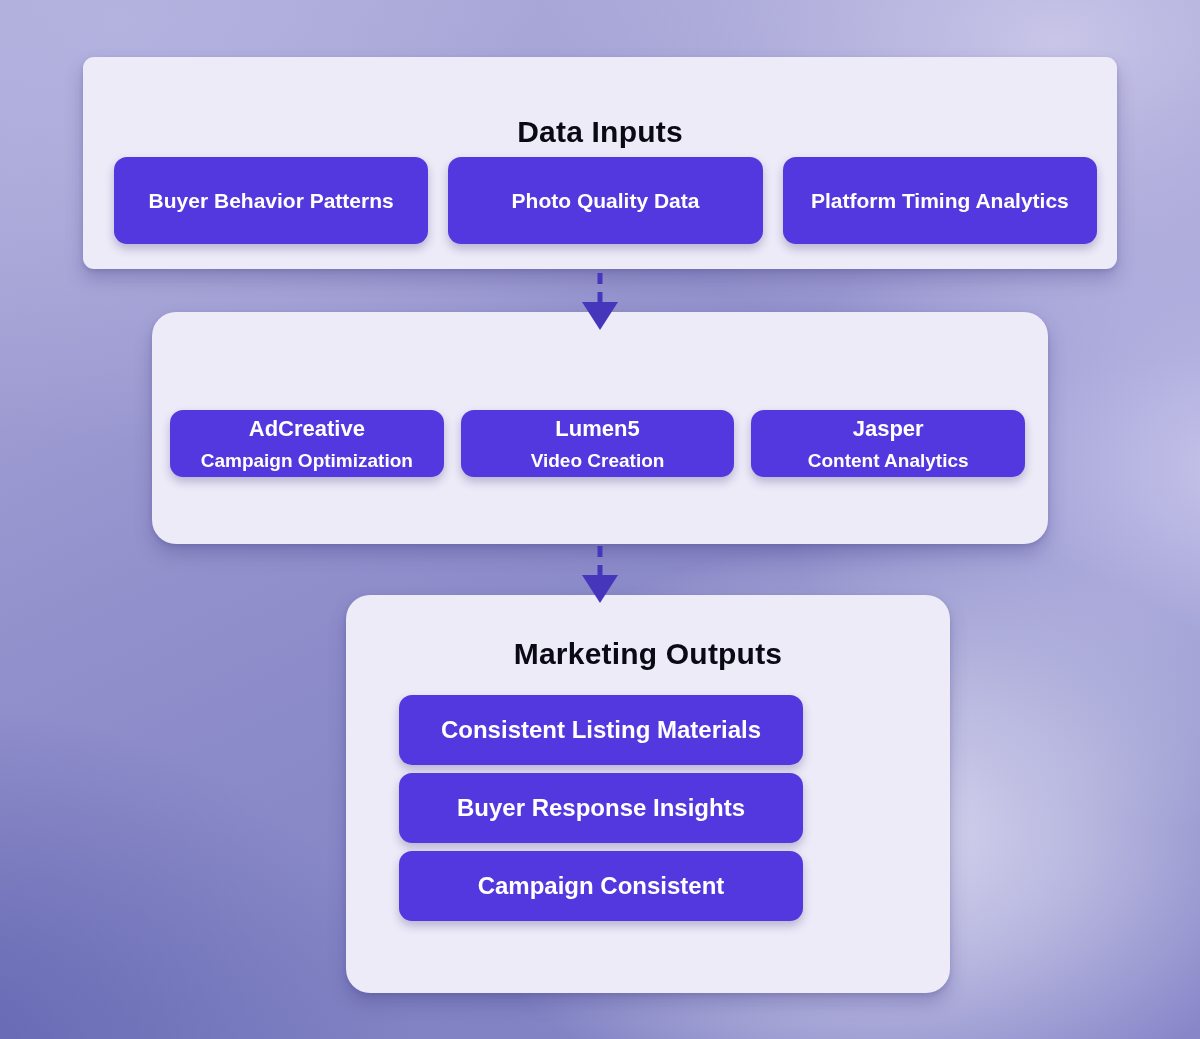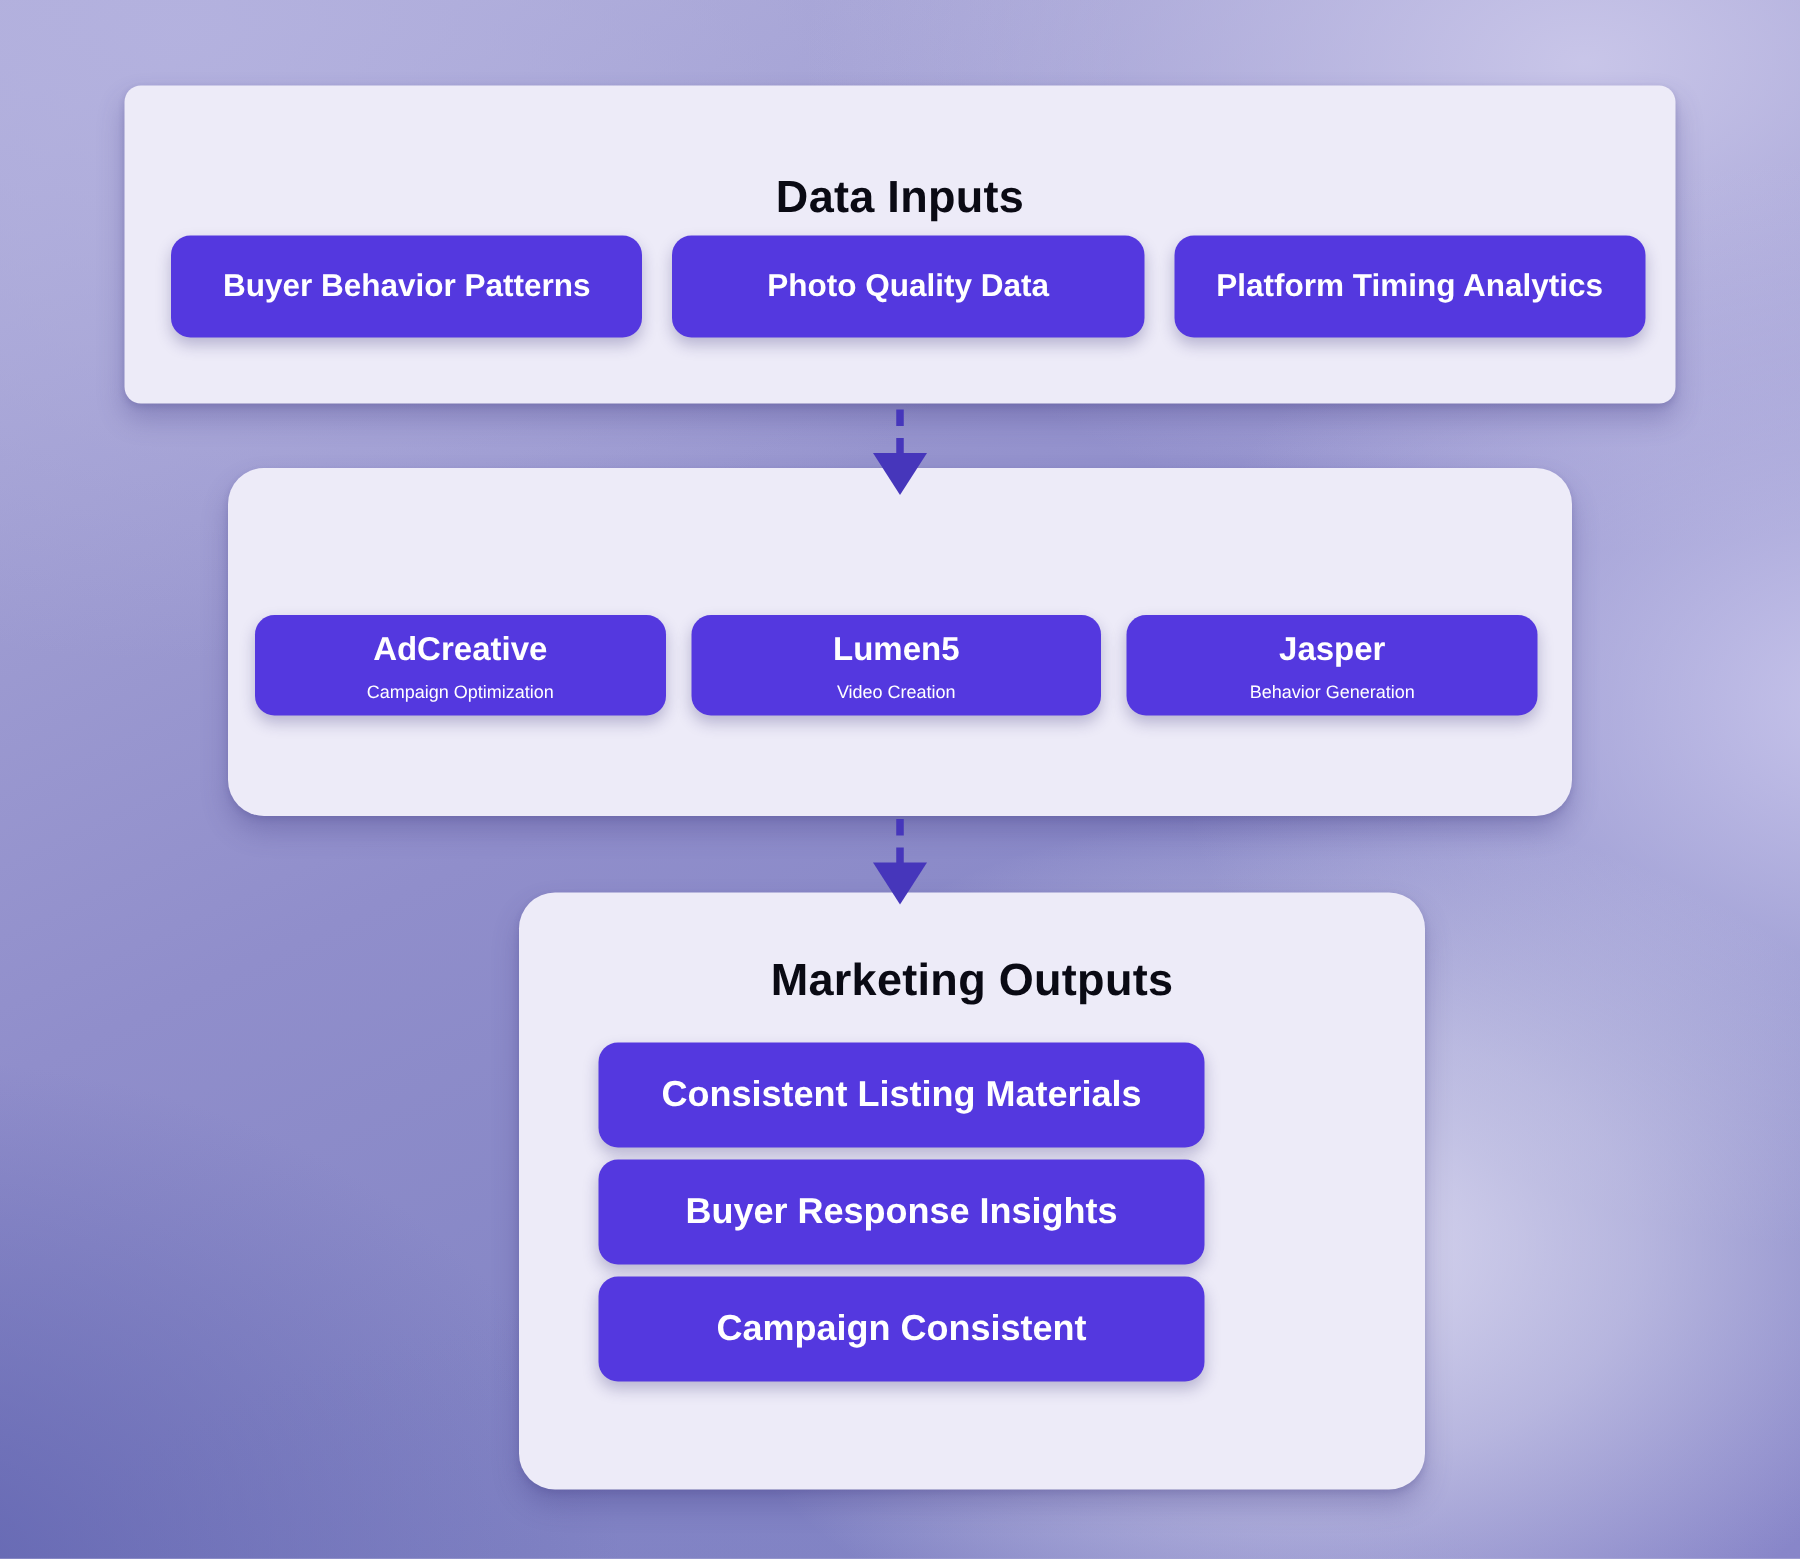--- a/index.html
+++ b/index.html
@@ -48,27 +48,27 @@
     border-radius: 13px;
     display: flex;
     flex-direction: column;
     align-items: center;
     justify-content: center;
     text-align: center;
     box-shadow: 0 5px 10px rgba(45, 38, 110, 0.28);
   }
   .node .label { font-size: 21px; font-weight: 600; }
   .node .node-title { font-size: 22px; font-weight: 700; margin-bottom: 8px; }
-  .node .node-subtitle { font-size: 12px; font-weight: 400; }
+  .node .node-subtitle { font-size: 19px; font-weight: 700; }
   .big-label { font-size: 24px; font-weight: 600; }
 
   
   #card-inputs { left: 83px; top: 57px; width: 1034px; height: 212px; border-radius: 11px; }
   #card-inputs .card-title { top: 100px; transform: translateY(-100%); padding-bottom: 12px; top: 58px; transform:none; }
-  #card-inputs .btn-row { left: 17px; right: 20px; top: 100px; height: 68px; gap: 20px; padding-left: 14px; }
+  #card-inputs .btn-row { left: 17px; right: 20px; top: 100px; height: 87px; gap: 20px; padding-left: 14px; }
   #card-inputs .node { flex: 1; }
 
   
   #card-tools { left: 152px; top: 312px; width: 896px; height: 232px; }
   #card-tools .card-title { top: 40px; }
   #card-tools .btn-row { left: 18px; right: 23px; top: 98px; height: 67px; gap: 17px; }
   #card-tools .node { flex: 1; }
 
   
   #card-outputs { left: 346px; top: 595px; width: 604px; height: 398px; }
@@ -115,21 +115,21 @@
       <div class="node">
         <span class="node-title">AdCreative</span>
         <span class="node-subtitle">Campaign Optimization</span>
       </div>
       <div class="node">
         <span class="node-title">Lumen5</span>
         <span class="node-subtitle">Video Creation</span>
       </div>
       <div class="node">
         <span class="node-title">Jasper</span>
-        <span class="node-subtitle">Behavior Generation</span>
+        <span class="node-subtitle">Content Analytics</span>
       </div>
     </div>
   </div>
 
   <svg class="flow-arrow" id="arrow-2" viewBox="0 0 40 60" aria-hidden="true">
     <line x1="20" y1="2" x2="20" y2="33" stroke="#4636bb" stroke-width="5" stroke-dasharray="11 8"></line>
     <polygon points="2,31 38,31 20,59" fill="#4636bb"></polygon>
   </svg>
 
   <div class="card" id="card-outputs">

